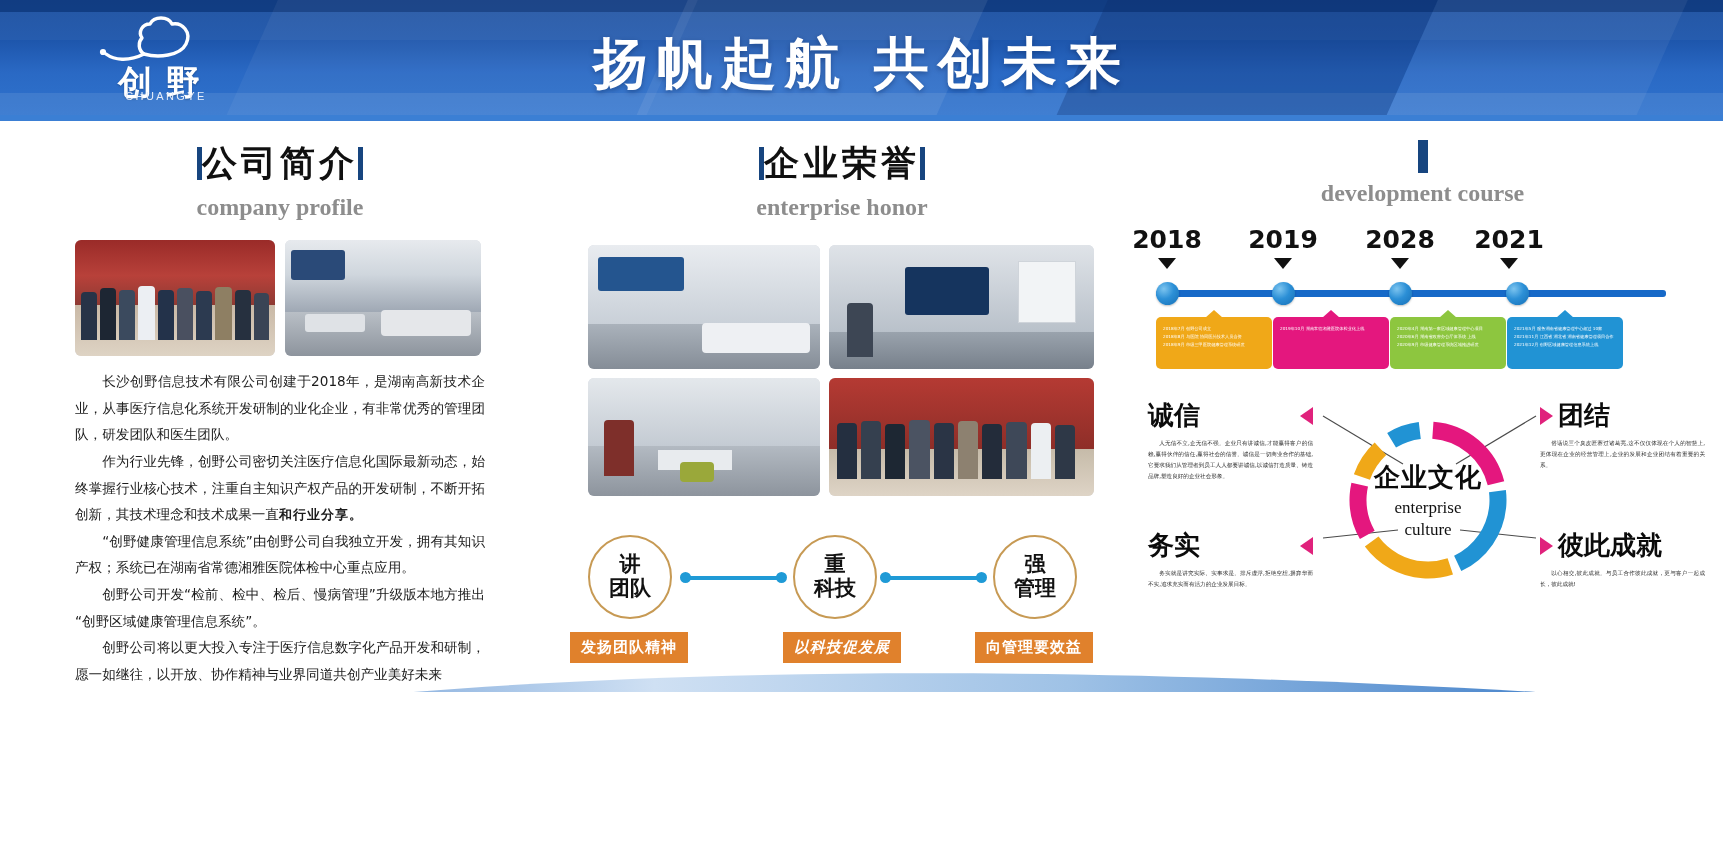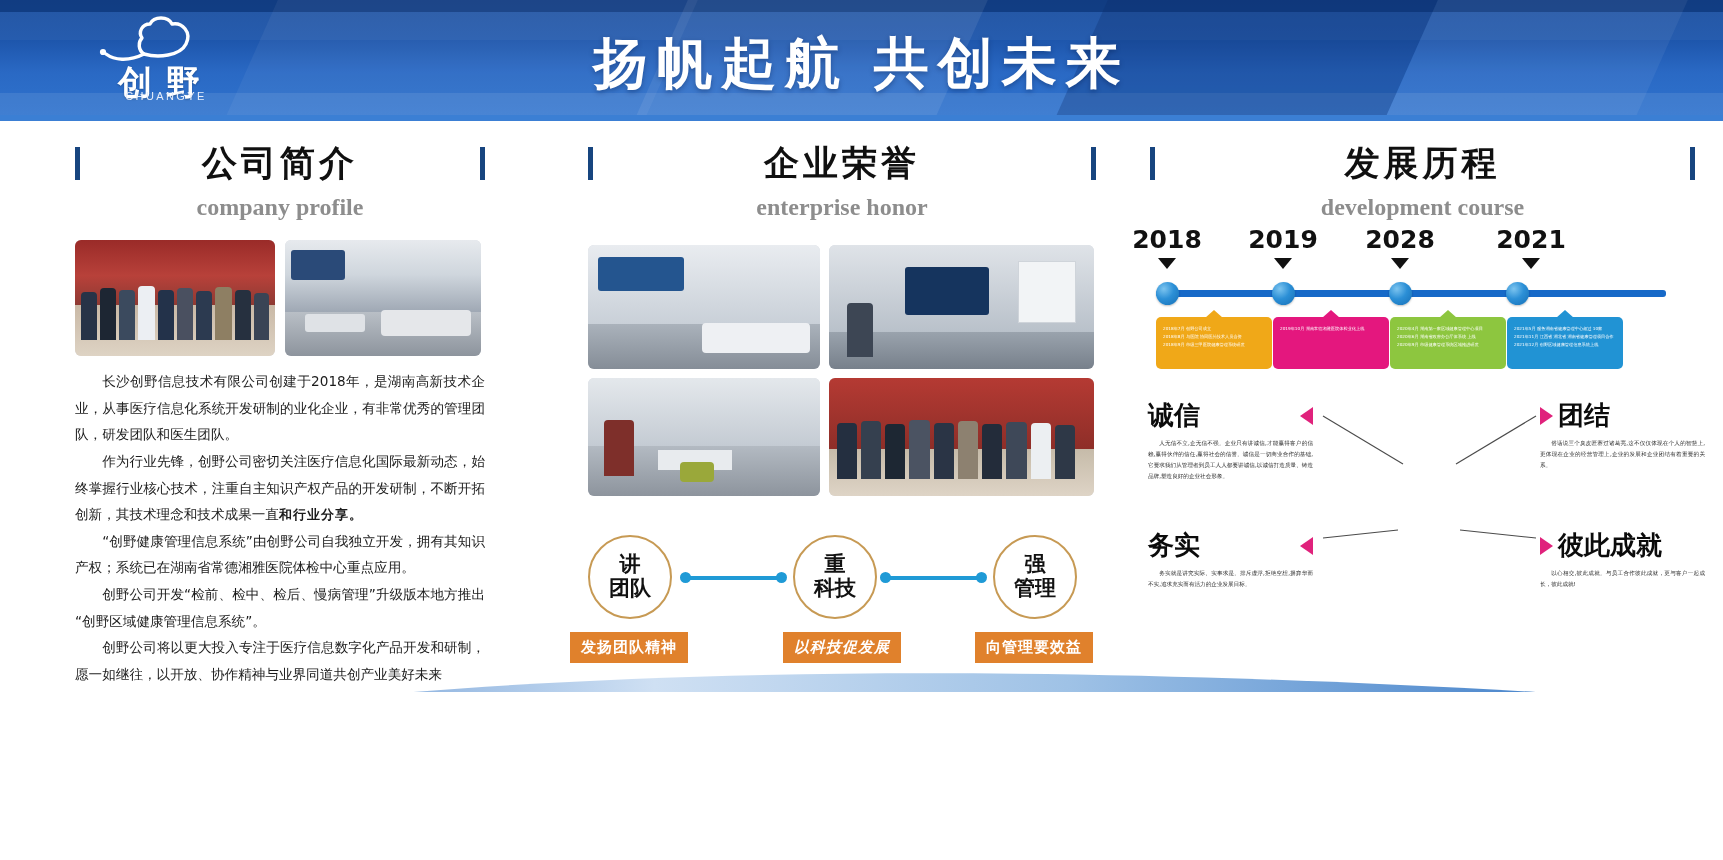--- a/index.html
+++ b/index.html
@@ -75,21 +75,21 @@
     font-family: "Liberation Sans", "DejaVu Sans", sans-serif;
     font-size: 55px;
     font-weight: 700;
     letter-spacing: 9px;
     text-shadow: 0 2px 5px rgba(0,20,60,0.35);
   }
 
   
   .sec-head { position: absolute; text-align: center; }
   .sec-head .cn-row {
-    display: flex; align-items: center; justify-content: space-between; 
+    display: flex; align-items: center; justify-content: center; 
   }
   .sec-head .bar {
     width: 5px; height: 33px; background: #17457f; display: inline-block;
   }
   .sec-head .cn {
     font-family: "Liberation Serif", "DejaVu Serif", serif;
     font-size: 35px; font-weight: 700; color: #101010;
     letter-spacing: 4px;
   }
   .sec-head .en {
@@ -323,21 +323,20 @@
       <span class="bar"></span>
       <span class="cn">企业荣誉</span>
       <span class="bar"></span>
     </div>
     <div class="en">enterprise honor</div>
   </div>
 
   <div class="sec-head" style="left:1150px; top:140px; width:545px;">
     <div class="cn-row">
       <span class="bar"></span>
-      <span class="cn">发展历程</span>
       <span class="bar"></span>
     </div>
     <div class="en">development course</div>
   </div>
 
   <div class="col-left">
     <div class="row-photos">
       <div class="photo p-left">
         <div class="ph-sky" style="background:linear-gradient(180deg,#9a2b28 0%,#b8413a 55%,#8e3a33 100%);"></div>
         <div class="ph-floor" style="background:linear-gradient(180deg,#c9b9a6 0%,#ded3c4 100%);"></div>
@@ -443,21 +442,21 @@
         <span class="caret"></span>
       </div>
       <div class="tl-year" style="left:78px;">
         <span>2019</span>
         <span class="caret"></span>
       </div>
       <div class="tl-year" style="left:195px;">
         <span>2028</span>
         <span class="caret"></span>
       </div>
-      <div class="tl-year" style="left:326px;">
+      <div class="tl-year" style="left:304px;">
         <span>2021</span>
         <span class="caret"></span>
       </div>
     </div>
 
     <div class="tl-axis"></div>
     <div class="tl-node" style="left:6px;"></div>
     <div class="tl-node" style="left:122px;"></div>
     <div class="tl-node" style="left:239px;"></div>
     <div class="tl-node" style="left:356px;"></div>
@@ -483,20 +482,39 @@
   </div>
 
   <div class="culture">
     <svg style="position:absolute;left:0;top:0;" width="560" height="230" viewBox="0 0 560 230">
       <path d="M175 18 L255 66" stroke="#4a4a4a" stroke-width="1.1" fill="none"></path>
       <path d="M388 18 L308 66" stroke="#4a4a4a" stroke-width="1.1" fill="none"></path>
       <path d="M175 140 L250 132" stroke="#4a4a4a" stroke-width="1.1" fill="none"></path>
       <path d="M388 140 L312 132" stroke="#4a4a4a" stroke-width="1.1" fill="none"></path>
     </svg>
 
+    <div class="donut">
+      <svg width="168" height="168" viewBox="0 0 168 168">
+        <g fill="none" stroke-width="17" stroke-linecap="butt">
+          <circle cx="84" cy="84" r="70" stroke="#e4177e" stroke-dasharray="88 352" stroke-dashoffset="0" transform="rotate(-86 84 84)"></circle>
+          <circle cx="84" cy="84" r="70" stroke="#2193d4" stroke-dasharray="88 352" stroke-dashoffset="-96" transform="rotate(-86 84 84)"></circle>
+          <circle cx="84" cy="84" r="70" stroke="#f0a818" stroke-dasharray="88 352" stroke-dashoffset="-192" transform="rotate(-86 84 84)"></circle>
+          <circle cx="84" cy="84" r="70" stroke="#e4177e" stroke-dasharray="52 388" stroke-dashoffset="-288" transform="rotate(-86 84 84)"></circle>
+          <circle cx="84" cy="84" r="70" stroke="#f0a818" stroke-dasharray="34 406" stroke-dashoffset="-348" transform="rotate(-86 84 84)"></circle>
+          <circle cx="84" cy="84" r="70" stroke="#2193d4" stroke-dasharray="30 410" stroke-dashoffset="-396" transform="rotate(-86 84 84)"></circle>
+        </g>
+      </svg>
+      <div class="donut-center">
+        <div class="cn">企业文化</div>
+        <div class="en">
+          <span>enterprise</span><br>
+          <span>culture</span>
+        </div>
+      </div>
+    </div>
 
     <div class="cul-item ci-tl">
       <div class="cul-title">
         <span>诚信</span>
         <span class="tri left"></span>
       </div>
       <div class="cul-desc">人无信不立,企无信不强。企业只有讲诚信,才能赢得客户的信赖,赢得伙伴的信任,赢得社会的信誉。诚信是一切商业合作的基础,它要求我们从管理者到员工人人都要讲诚信,以诚信打造质量、铸造品牌,塑造良好的企业社会形象。</div>
     </div>
 
     <div class="cul-item ci-tr">

